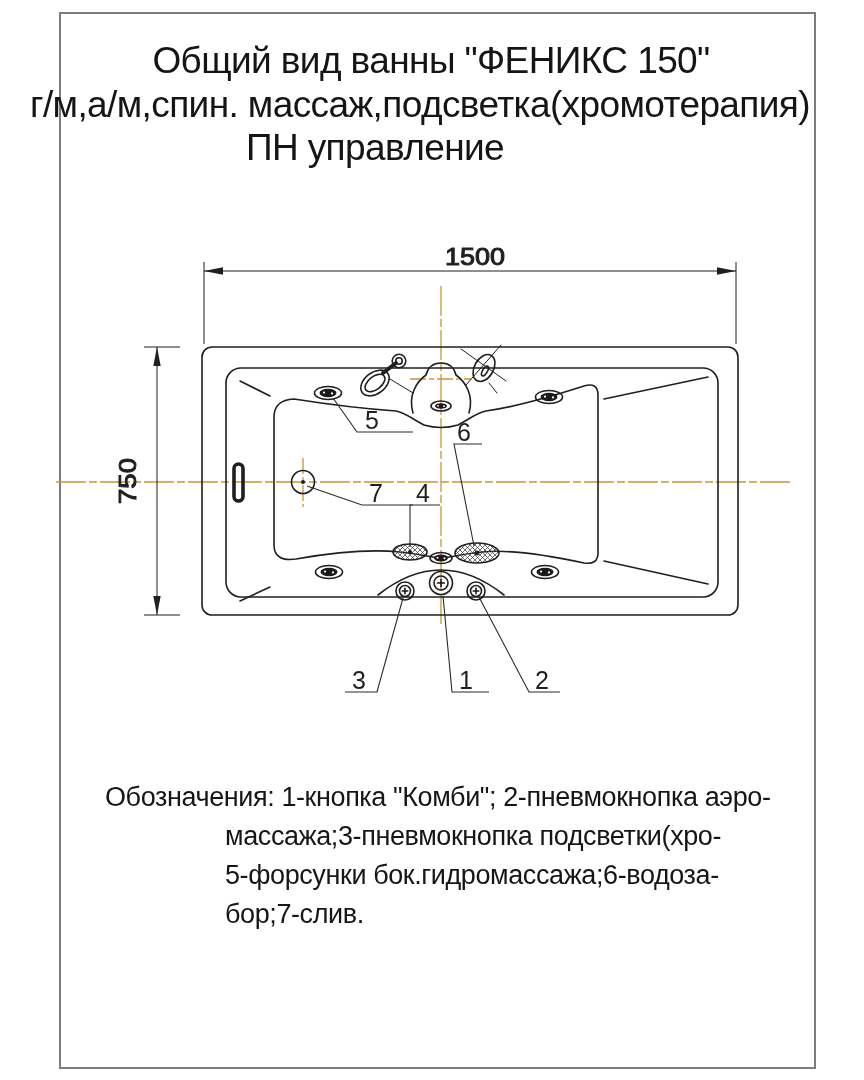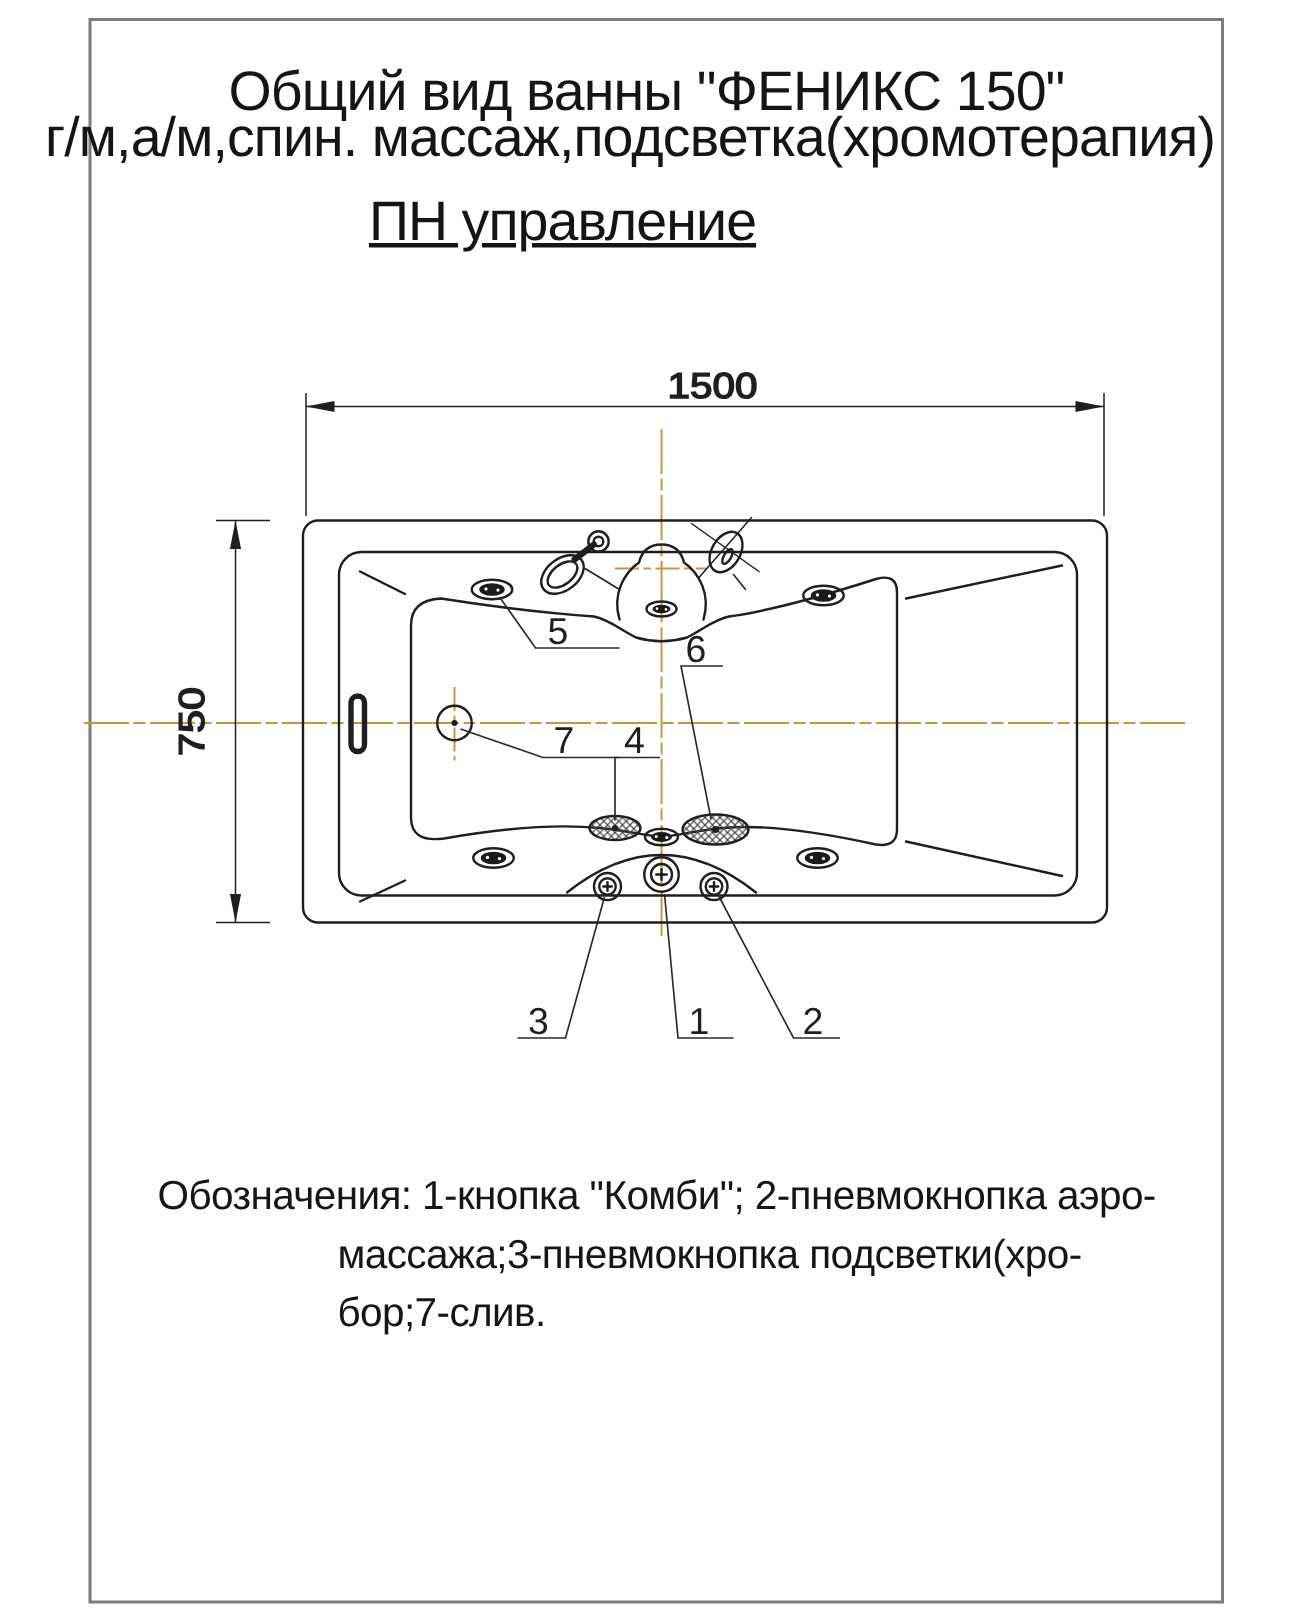--- a/index.html
+++ b/index.html
@@ -3,22 +3,22 @@
 <meta charset="utf-8">
 <style>
   html,body{margin:0;padding:0;background:#ffffff;}
   .canvas{position:relative;width:864px;height:1080px;background:#ffffff;overflow:hidden;
           font-family:"Liberation Sans",sans-serif;color:#111;}
   .page-frame{position:absolute;left:59px;top:12px;width:757px;height:1057px;
               border:2px solid #7c7c7c;box-sizing:border-box;}
   .title-line{position:absolute;transform:translateX(-50%);white-space:nowrap;
               font-size:37px;letter-spacing:-0.6px;color:#151515;}
   .t1{left:431px;top:40px;}
-  .t2{left:420px;top:71px;}
-  .t3{left:375px;top:127px;text-decoration:underline;}
+  .t2{left:420px;top:84px;}
+  .t3{left:375px;top:127px;}
   .legend{position:absolute;left:105px;top:778px;font-size:27px;line-height:39px;
           letter-spacing:-0.4px;color:#161616;white-space:nowrap;}
   .legend .ind{margin-left:120px;}
   svg{position:absolute;left:0;top:0;}
   svg text{font-family:"Liberation Sans",sans-serif;fill:#1f1f1f;}
   .figtxt{font-size:24px;}
   .cotxt{font-size:25px;}
 </style>
 </head>
 <body>
@@ -196,16 +196,17 @@
     <text class="cotxt" x="376" y="502" text-anchor="middle">7</text>
     <text class="cotxt" x="423" y="502" text-anchor="middle">4</text>
     <text class="cotxt" x="359" y="689" text-anchor="middle">3</text>
     <text class="cotxt" x="466" y="689" text-anchor="middle">1</text>
     <text class="cotxt" x="542" y="689" text-anchor="middle">2</text>
   </svg>
 
   <div class="legend">
     <div>Обозначения: 1-кнопка "Комби"; 2-пневмокнопка аэро-</div>
     <div class="ind">массажа;3-пневмокнопка подсветки(хро-</div>
+    <div class="ind">5-форсунки бок.гидромассажа;6-водоза-</div>
     <div class="ind">бор;7-слив.</div>
   </div>
 
 </div>
 
 </body></html>

